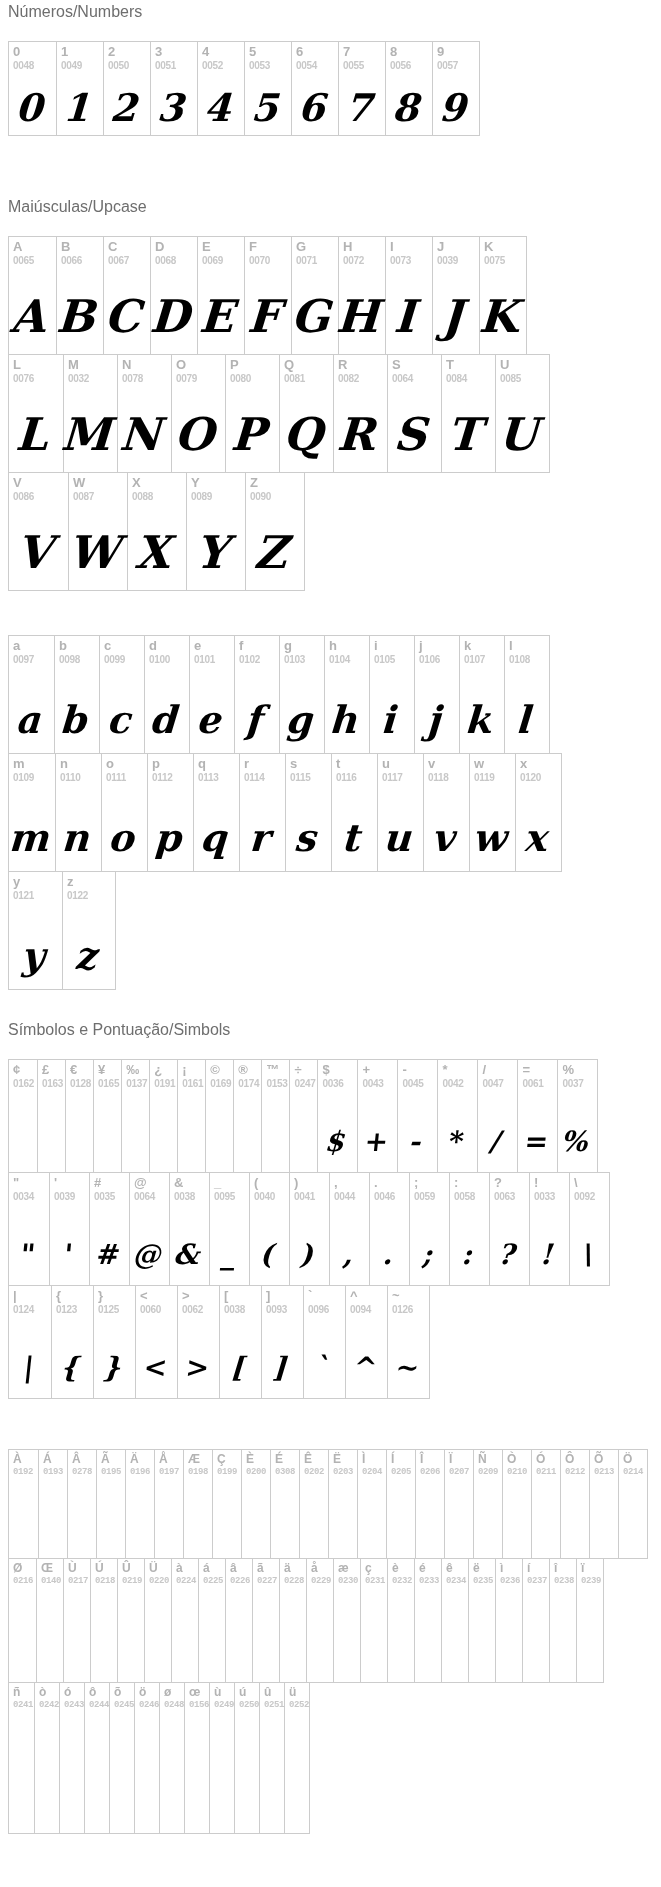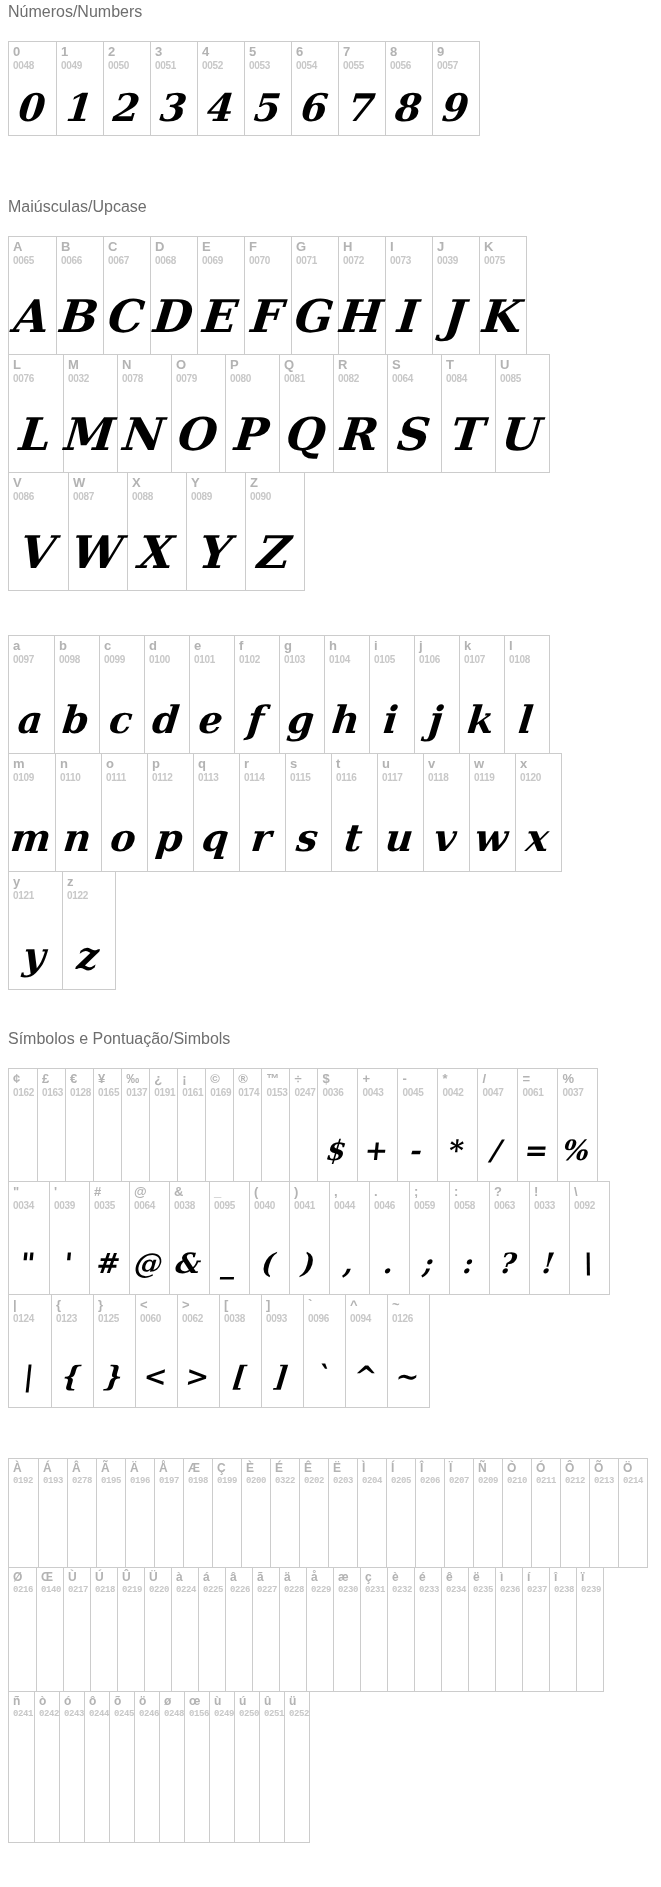--- a/index.html
+++ b/index.html
@@ -9,21 +9,21 @@
     font-family:"Liberation Sans", sans-serif;
   }
   .section-title{
     margin:0 0 20px 0;
     font-size:16px;font-weight:400;color:#6e6e6e;
     font-family:"Liberation Sans", sans-serif;
   }
   .charmap-section{margin:0;}
   .sec-1{margin-top:62px;}
   .sec-2{margin-top:44px;}
-  .sec-3{margin-top:40px;}
+  .sec-3{margin-top:31px;}
   .sec-4{margin-top:50px;}
   .char-row{
     display:flex;width:max-content;background:#fff;
     border:1px solid #cccccc;
   }
   .char-row + .char-row{margin-top:-1px;}
   .cell{
     box-sizing:border-box;display:flex;flex-direction:column;
     background:#fff;
   }
@@ -907,21 +907,21 @@
         <div class="cell">
           <div class="cell-head">
             <div class="cell-char">È</div>
             <div class="cell-code">0200</div>
           </div>
           <div class="cell-glyph empty"></div>
         </div>
         <div class="cell">
           <div class="cell-head">
             <div class="cell-char">É</div>
-            <div class="cell-code">0322</div>
+            <div class="cell-code">0308</div>
           </div>
           <div class="cell-glyph empty"></div>
         </div>
         <div class="cell">
           <div class="cell-head">
             <div class="cell-char">Ê</div>
             <div class="cell-code">0202</div>
           </div>
           <div class="cell-glyph empty"></div>
         </div>

